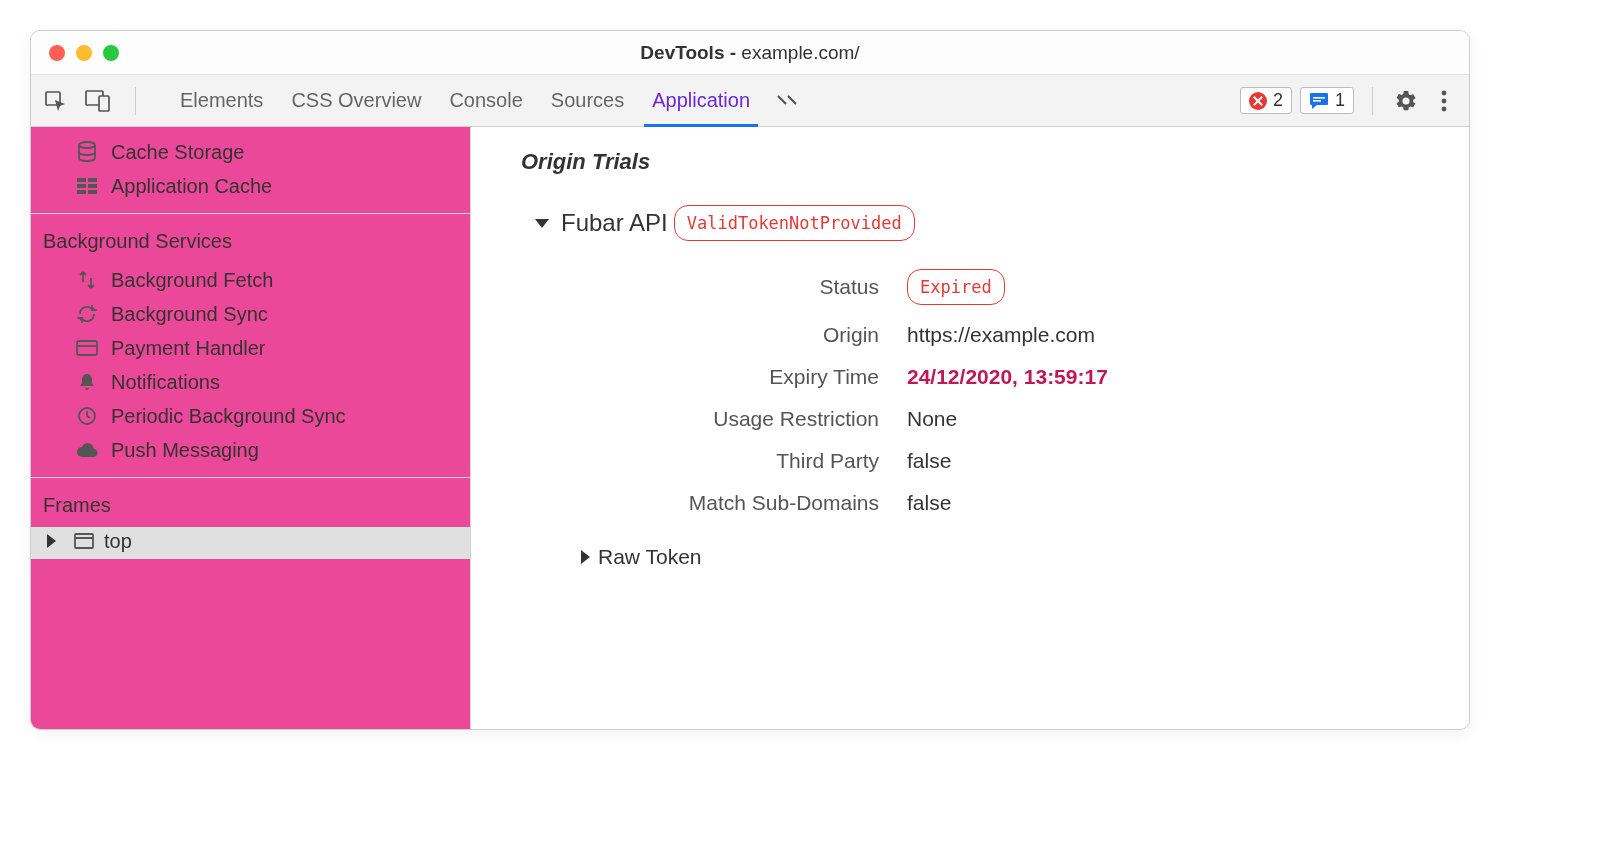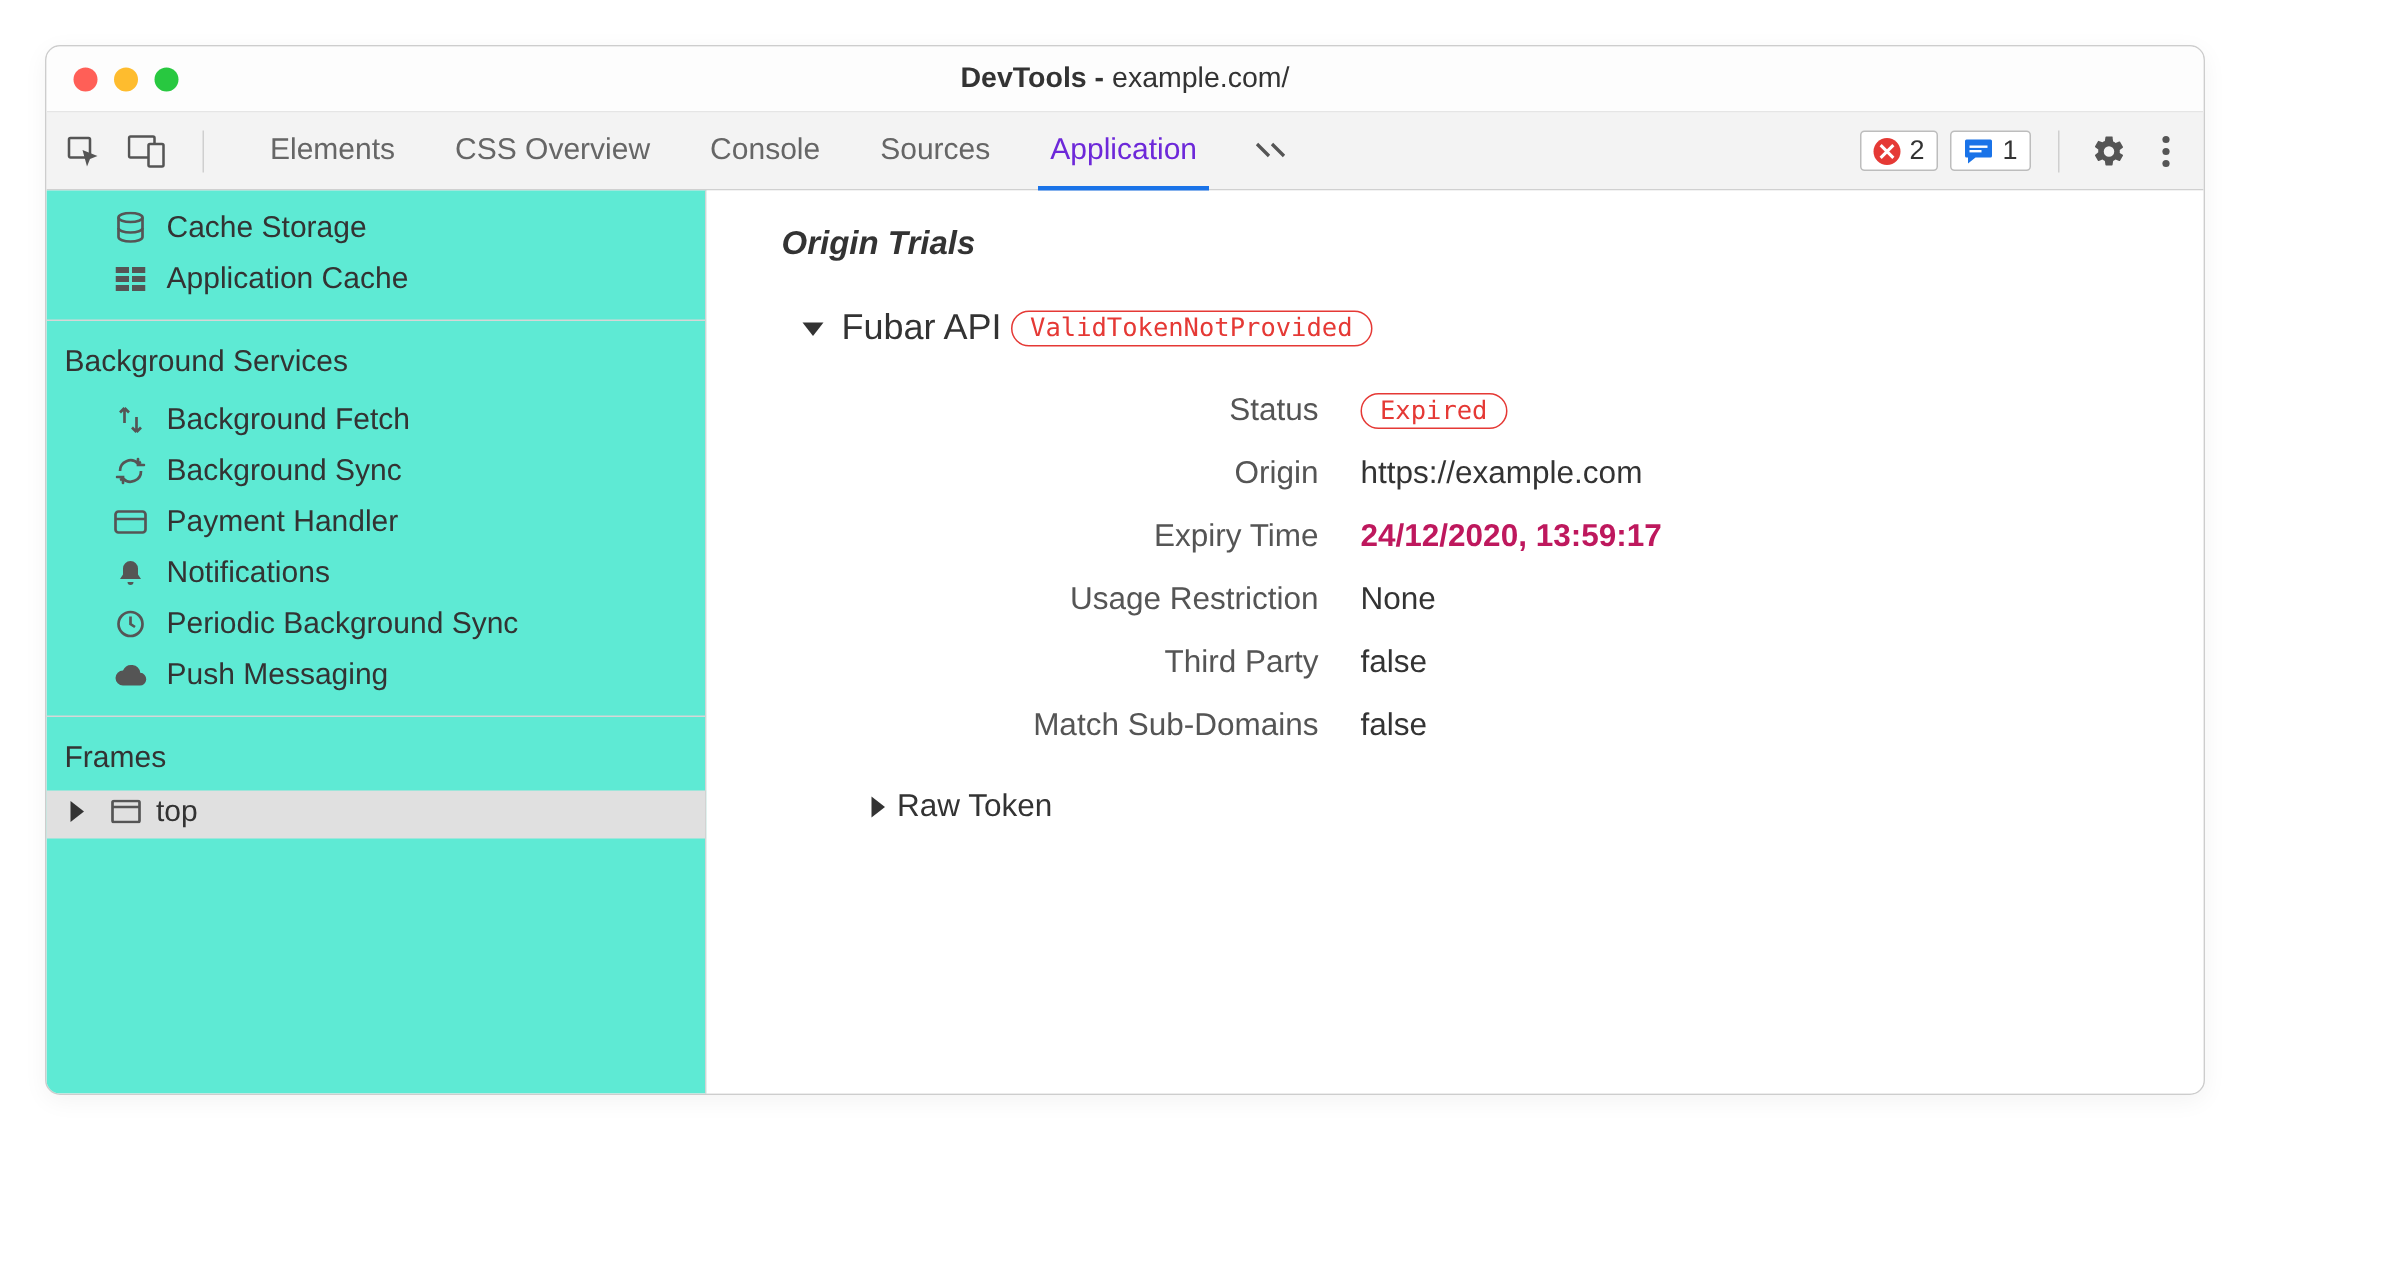--- a/index.html
+++ b/index.html
@@ -71,21 +71,21 @@
   }
   .vsep {
     width: 1px; height: 28px;
     background: #cfcfcf;
     margin: 0 10px;
   }
   .tabs {
     display: flex;
     align-items: stretch;
     height: 100%;
-    gap: 36px;
+    gap: 24px;
     margin-left: 32px;
   }
   .tab {
     display: flex;
     align-items: center;
     color: #666;
     font-size: 20px;
     padding: 0 2px;
     position: relative;
     cursor: pointer;
@@ -136,21 +136,21 @@
   .badge .c-msg {
     color:#1a73e8; font-size: 20px; line-height: 1;
   }
   .body {
     flex: 1;
     display: flex;
     min-height: 0;
   }
   .sidebar {
     width: 440px;
-    background: #5eead4;
+    background: #ec4899;
     border-right: 1px solid #d3d3d3;
     display: flex;
     flex-direction: column;
     padding-top: 8px;
   }
   .sb-item {
     display: flex;
     align-items: center;
     gap: 12px;
     padding: 5px 10px 5px 44px;
@@ -216,21 +216,21 @@
     margin-right: 8px;
   }
   .trial-name { font-size: 24px; }
   .pill {
     display: inline-flex;
     align-items: center;
     border: 1.5px solid #e53935;
     color: #e53935;
     border-radius: 14px;
     padding: 0 12px;
-    height: 24px;
+    height: 36px;
     font-family: ui-monospace, Menlo, monospace;
     font-size: 17px;
   }
   .kv {
     display: grid;
     grid-template-columns: 310px auto;
     gap: 18px 28px;
     align-items: center;
     margin-left: 48px;
     font-size: 21px;

